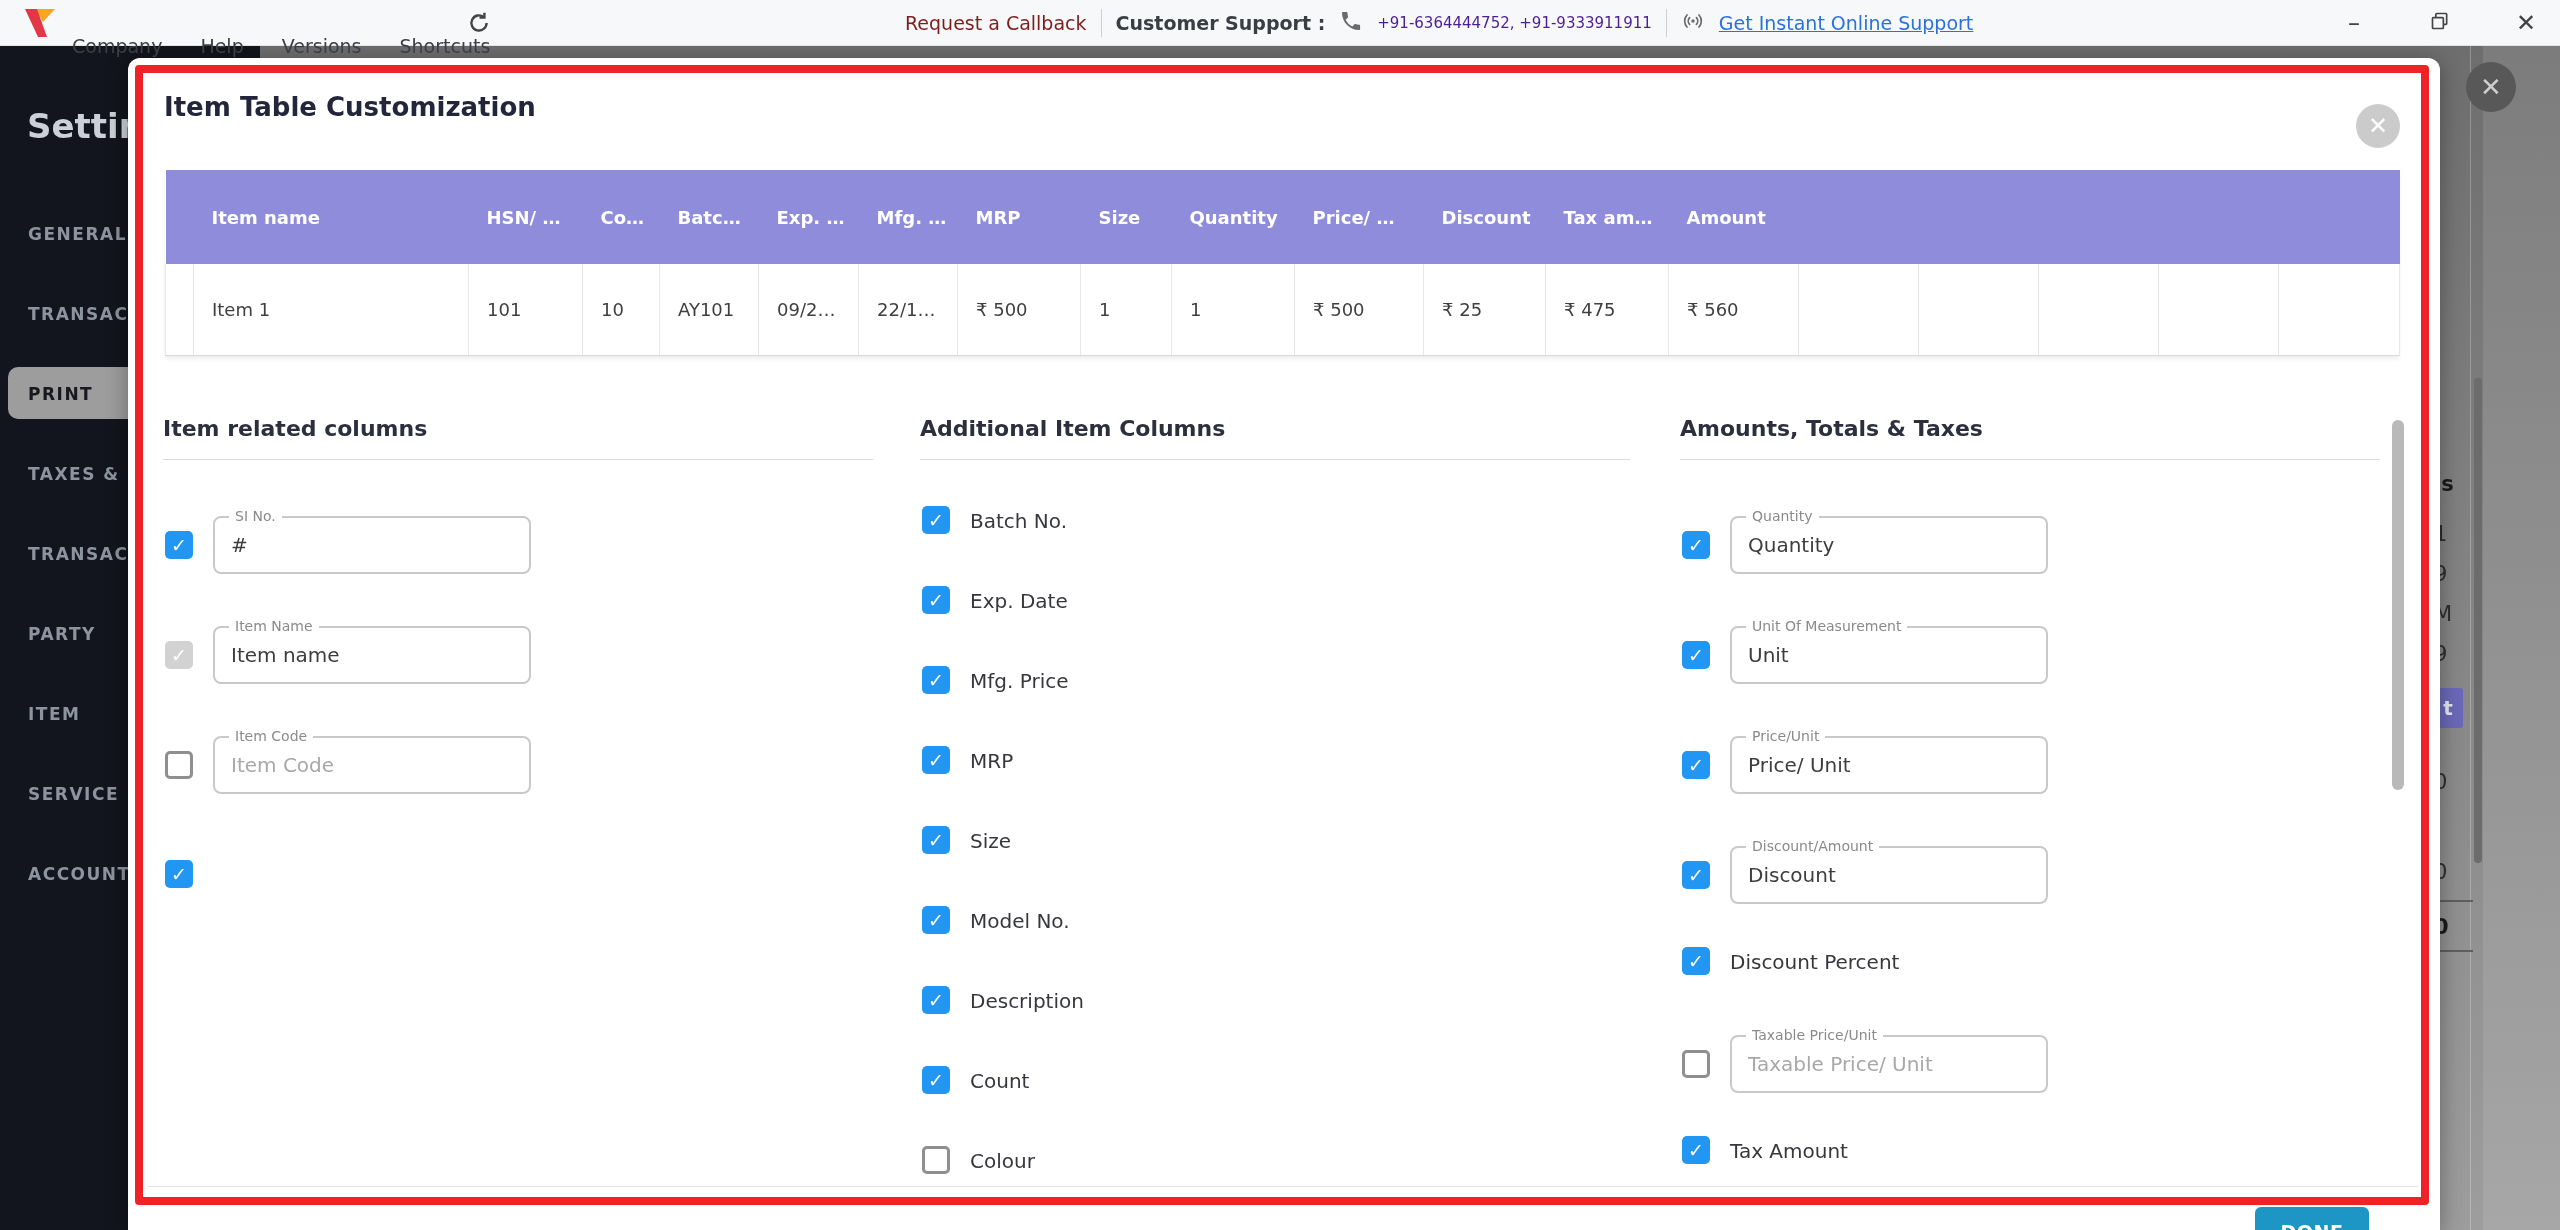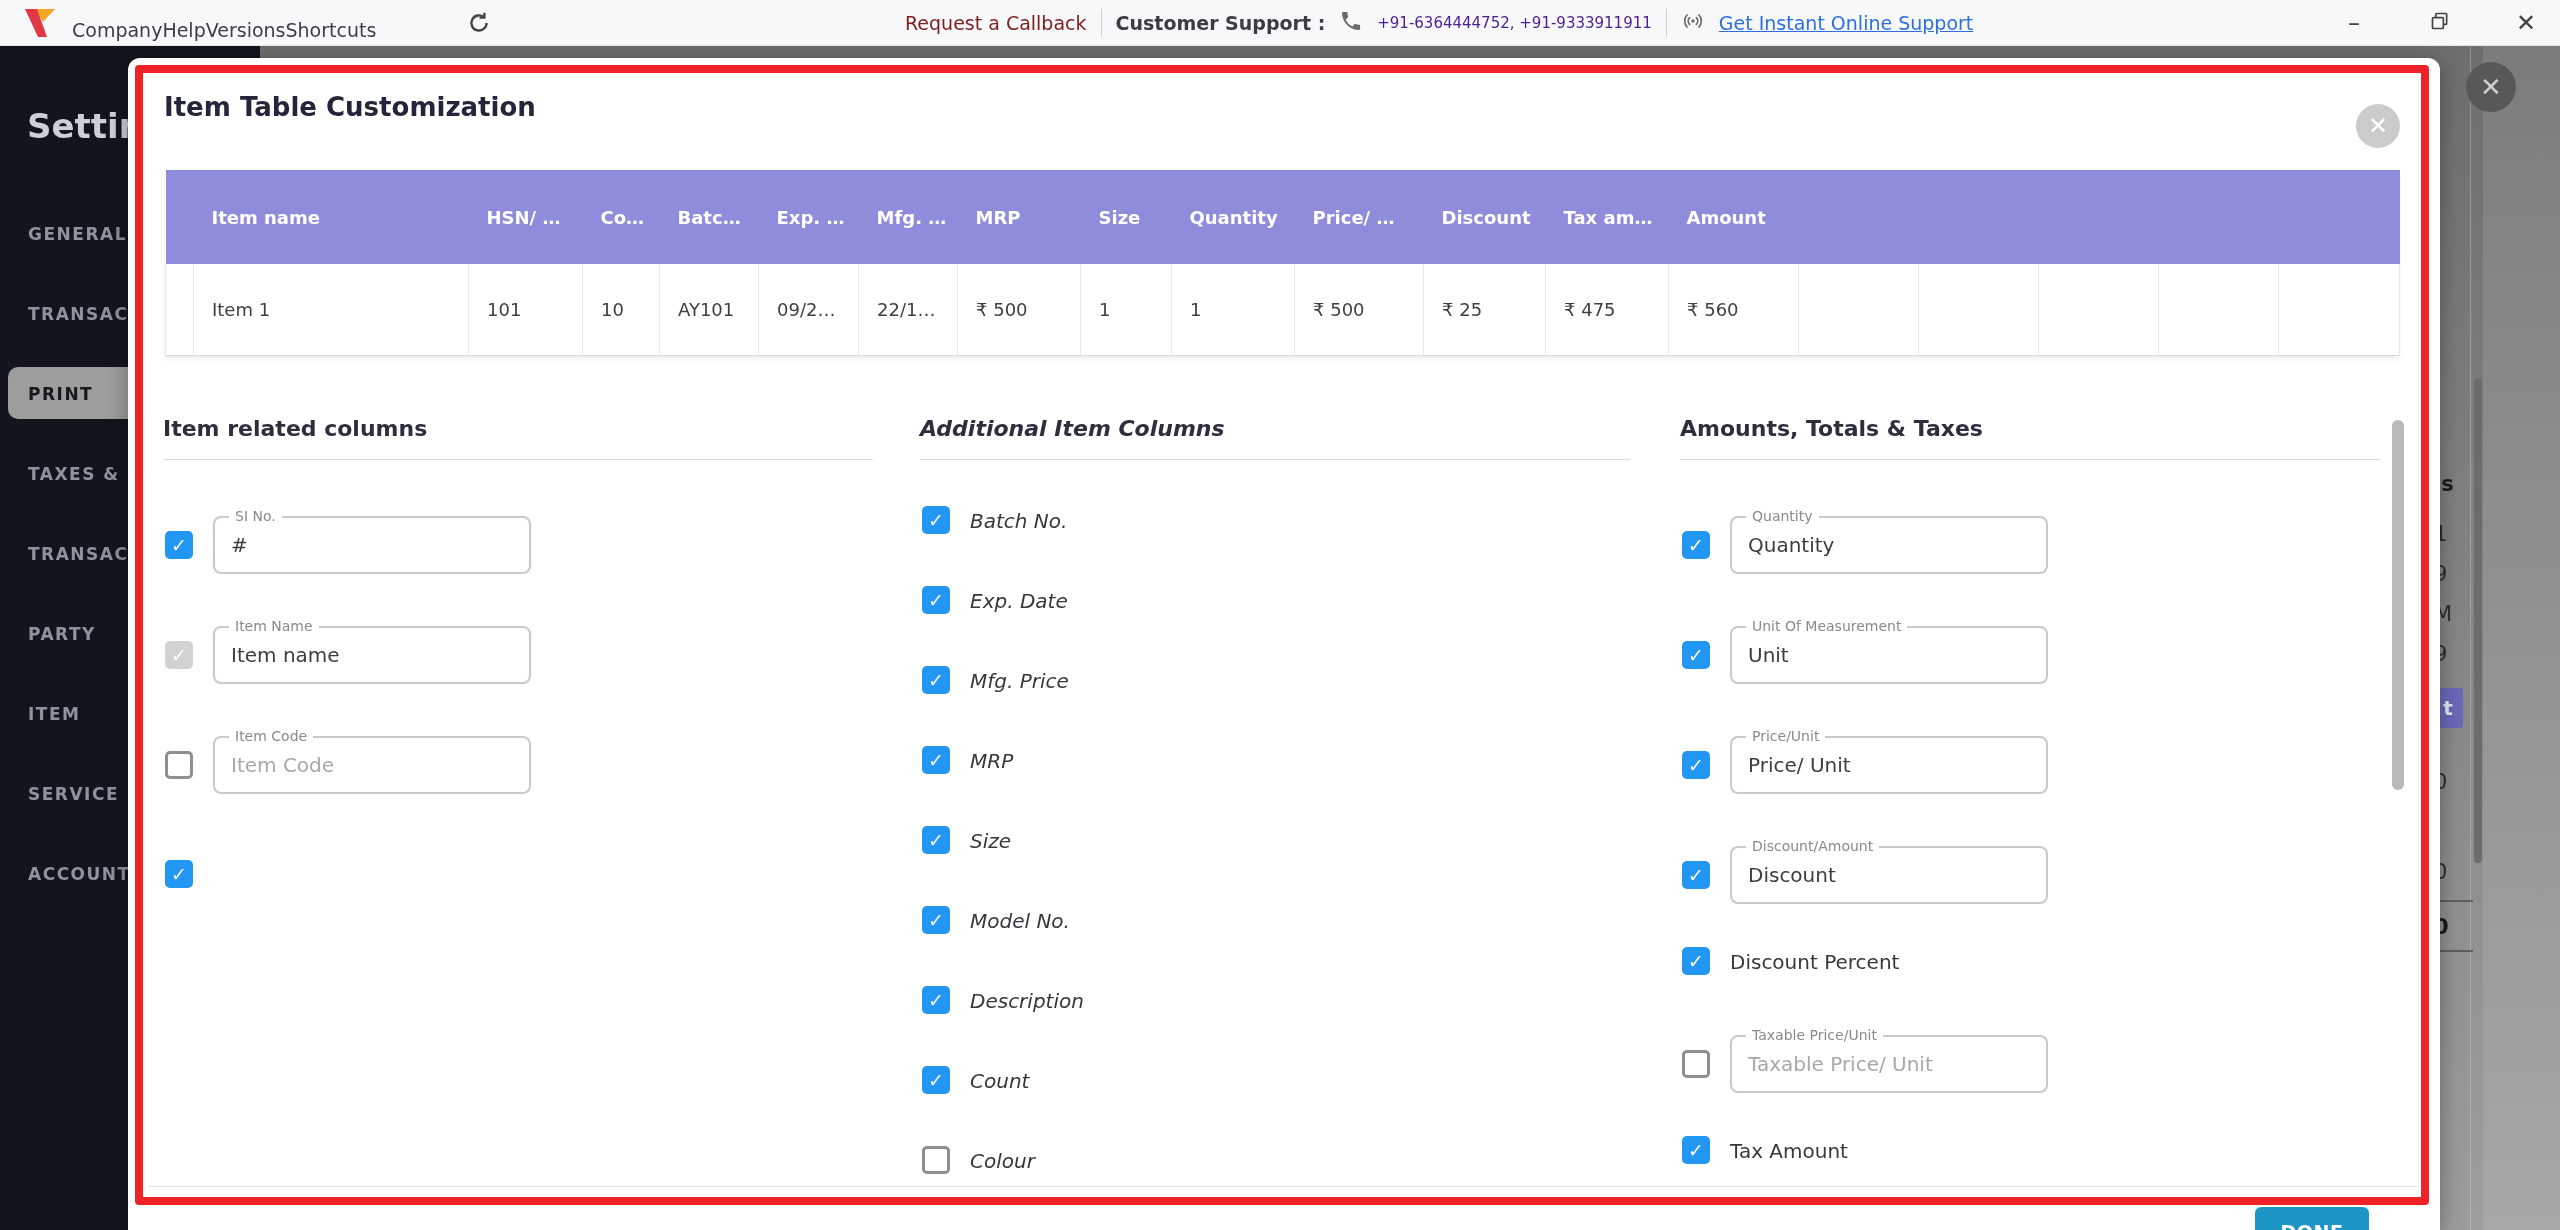--- a/index.html
+++ b/index.html
@@ -4,21 +4,21 @@
 <style>
   * { margin:0; padding:0; box-sizing:border-box; }
   html,body { background:#555; }
   body { font-family:"DejaVu Sans","Liberation Sans",sans-serif; }
   #root { position:relative; width:2560px; height:1230px; overflow:hidden; background:#fff; }
 
   
   .topbar { position:absolute; left:0; top:0; width:2560px; height:46px; background:#f7f8f9;
             border-bottom:1px solid #e4e4e4; z-index:60; }
   .logo { position:absolute; left:22px; top:7px; width:36px; height:32px; }
-  .menu { position:absolute; left:72px; top:0; height:60px; display:flex; align-items:center; }
+  .menu { position:absolute; left:72px; top:16px; height:60px; display:flex; align-items:center; gap:38px; }
   .menu .mi { font-size:19px; color:#3b3f45; cursor:default; }
   .refresh { position:absolute; left:466px; top:10px; width:26px; height:26px; }
   .supcluster { position:absolute; left:905px; top:0; height:46px; display:flex; align-items:center; gap:14px; }
   .supcluster .lnk { color:#7f1d1d; font-size:19px; }
   .supcluster .lbl { color:#3a3e44; font-size:19px; font-weight:600; }
   .supcluster .phones { color:#4c1d95; font-size:15px; }
   .supcluster .online { color:#2e6fe0; font-size:19px; text-decoration:underline; }
   .vsep { width:1px; height:28px; background:#cfcfcf; }
   .winctl { position:absolute; right:14px; top:0; height:46px; display:flex; align-items:center; gap:58px; padding-right:6px; }
   .winctl .wc { font-size:24px; color:#444; width:28px; text-align:center; }
@@ -286,21 +286,21 @@
             <div class="cb off" style="left: 2px; top: 15px;"></div>
             <div class="fld">
               <span class="flabel">Item Code</span>
               <span class="fvalue ph">Item Code</span>
             </div>
           </div>
           <div class="item" style="left: 0px; right: 0px; top: 429px; height: 58px;">
             <div class="cb on" style="left: 2px; top: 15px;">✓</div>
           </div>
         </div>
-        <div class="col" style="left: 792px; width: 710px; height: 790px; font-style: italic;">
+        <div class="col" style="left: 792px; width: 710px; height: 790px;">
           <h3>Additional Item Columns</h3>
           <div class="hdiv"></div>
           <div class="item" style="left: 0px; right: 0px; top: 90px; height: 30px;">
             <div class="cb on" style="left: 2px; top: 0px;">✓</div>
             <span class="plabel">Batch No.</span>
           </div>
           <div class="item" style="left: 0px; right: 0px; top: 170px; height: 30px;">
             <div class="cb on" style="left: 2px; top: 0px;">✓</div>
             <span class="plabel">Exp. Date</span>
           </div>

